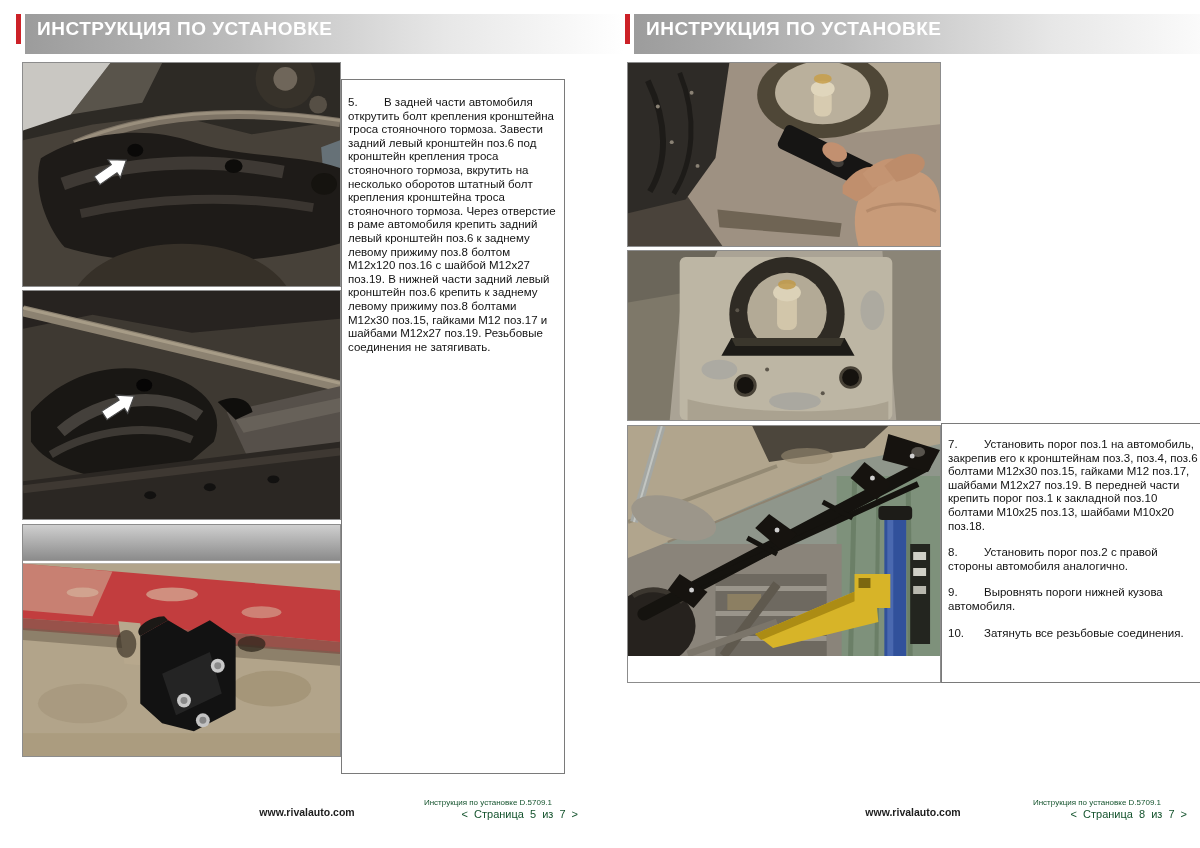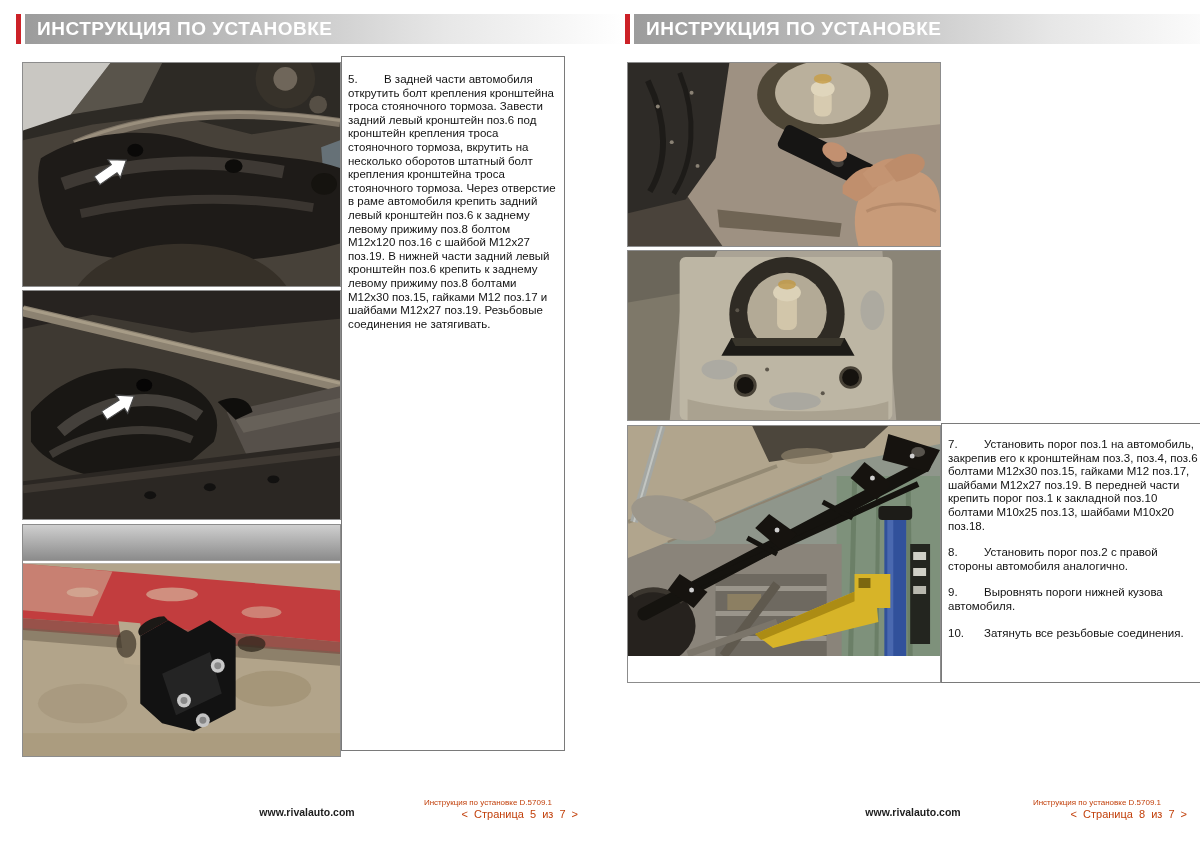--- a/index.html
+++ b/index.html
@@ -1,40 +1,40 @@
 <!DOCTYPE html>
 <html style="--accent: #cc2127;"><head>
 <meta charset="utf-8">
 <style>
   html,body{margin:0;padding:0;background:#fff;}
   .canvas{position:relative;width:1200px;height:848px;background:#fff;
           font-family:"Liberation Sans",sans-serif;overflow:hidden;}
 
   
-  .hdr{position:absolute;top:14px;width:560px;height:30px;padding-left:48px;}
+  .hdr{position:absolute;top:14px;width:560px;height:40px;padding-left:48px;}
   .hdr .stripe{position:absolute;left:0;top:0;width:5px;height:30px;background:var(--accent,#cc2127);}
   .hdr .bar{position:absolute;left:9px;right:0;top:0;bottom:0;
             background:linear-gradient(to right,#9c9c9c 0%,#bcbcbc 35%,#e7e7e7 70%,#ffffff 100%);}
   .hdr .ttl{position:absolute;left:21px;top:0;line-height:30px;font-size:19px;font-weight:bold;
             color:#fff;letter-spacing:.5px;white-space:nowrap;}
 
   
   .photo{position:absolute;border:1px solid #8c8c8c;box-sizing:border-box;background:#3f3a33;overflow:hidden;}
   .photo svg{display:block;width:100%;height:100%;}
   .photo.pad-bottom svg{height:230px;}
 
   
   .tbox{position:absolute;border:1px solid #7a7a7a;box-sizing:border-box;background:#fff;
         padding:14px 4px 0 6px;}
   .step{margin:0 0 13px 0;font-size:11.5px;line-height:13.6px;color:#121212;}
   .step .num{display:inline-block;width:36px;}
 
   
   .site{position:absolute;font-size:10.5px;font-weight:bold;color:#1d1d1d;text-align:center;}
-  .fnote{position:absolute;text-align:center;color:#c2410c;}
+  .fnote{position:absolute;text-align:center;color:#14532d;}
   .docref{font-size:8px;line-height:9px;}
   .pager{font-size:11px;line-height:13px;word-spacing:3px;margin-top:1px;text-align:right;}
 </style>
 </head>
 <body>
 
 <div class="canvas">
 
   <div class="hdr" style="left:16px;">
     <div class="stripe"></div>
@@ -120,21 +120,21 @@
       <path d="M140 150 L188 128 L200 170 L154 192 Z" fill="#242424"></path>
       <circle cx="196" cy="142" r="7" fill="#c9c9c9"></circle>
         <circle cx="196" cy="142" r="3.5" fill="#8a8a8a"></circle>
       <circle cx="162" cy="177" r="7" fill="#c9c9c9"></circle>
         <circle cx="162" cy="177" r="3.5" fill="#8a8a8a"></circle>
       <circle cx="181" cy="197" r="7" fill="#c4c4c4"></circle>
         <circle cx="181" cy="197" r="3.5" fill="#858585"></circle>
     </svg>
   </div>
 
-  <div class="tbox" style="left:341px;top:56px;width:224px;height:695px;padding-top:16px;">
+  <div class="tbox" style="left:341px;top:79px;width:224px;height:695px;padding-top:16px;">
     <p class="step"><span class="num">5.</span><span>В задней части автомобиля открутить болт крепления кронштейна троса стояночного тормоза. Завести задний левый кронштейн поз.6 под кронштейн крепления троса стояночного тормоза, вкрутить на несколько оборотов штатный болт крепления кронштейна троса стояночного тормоза. Через отверстие в раме автомобиля крепить задний левый кронштейн поз.6 к заднему левому прижиму поз.8 болтом М12х120 поз.16 с шайбой М12х27 поз.19. В нижней части задний левый кронштейн поз.6 крепить к заднему левому прижиму поз.8 болтами М12х30 поз.15, гайками М12 поз.17 и шайбами М12х27 поз.19. Резьбовые соединения не затягивать.</span></p>
   </div>
 
   <div class="site" style="left:227px;top:806px;width:160px;">www.rivalauto.com</div>
   <div class="fnote" style="left:398px;top:798px;width:180px;">
     <div class="docref">Инструкция по установке D.5709.1</div>
     <div class="pager"><span>&lt;</span> <span>Страница 5 из 7</span> <span>&gt;</span></div>
   </div>
 
   <div class="hdr" style="left:625px;">

